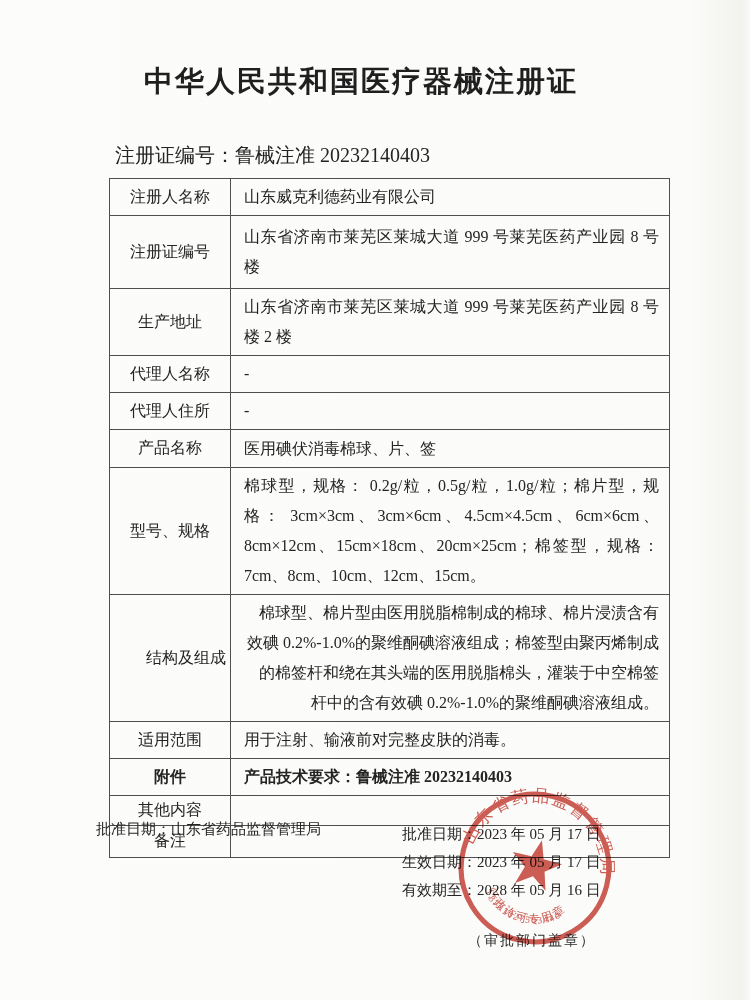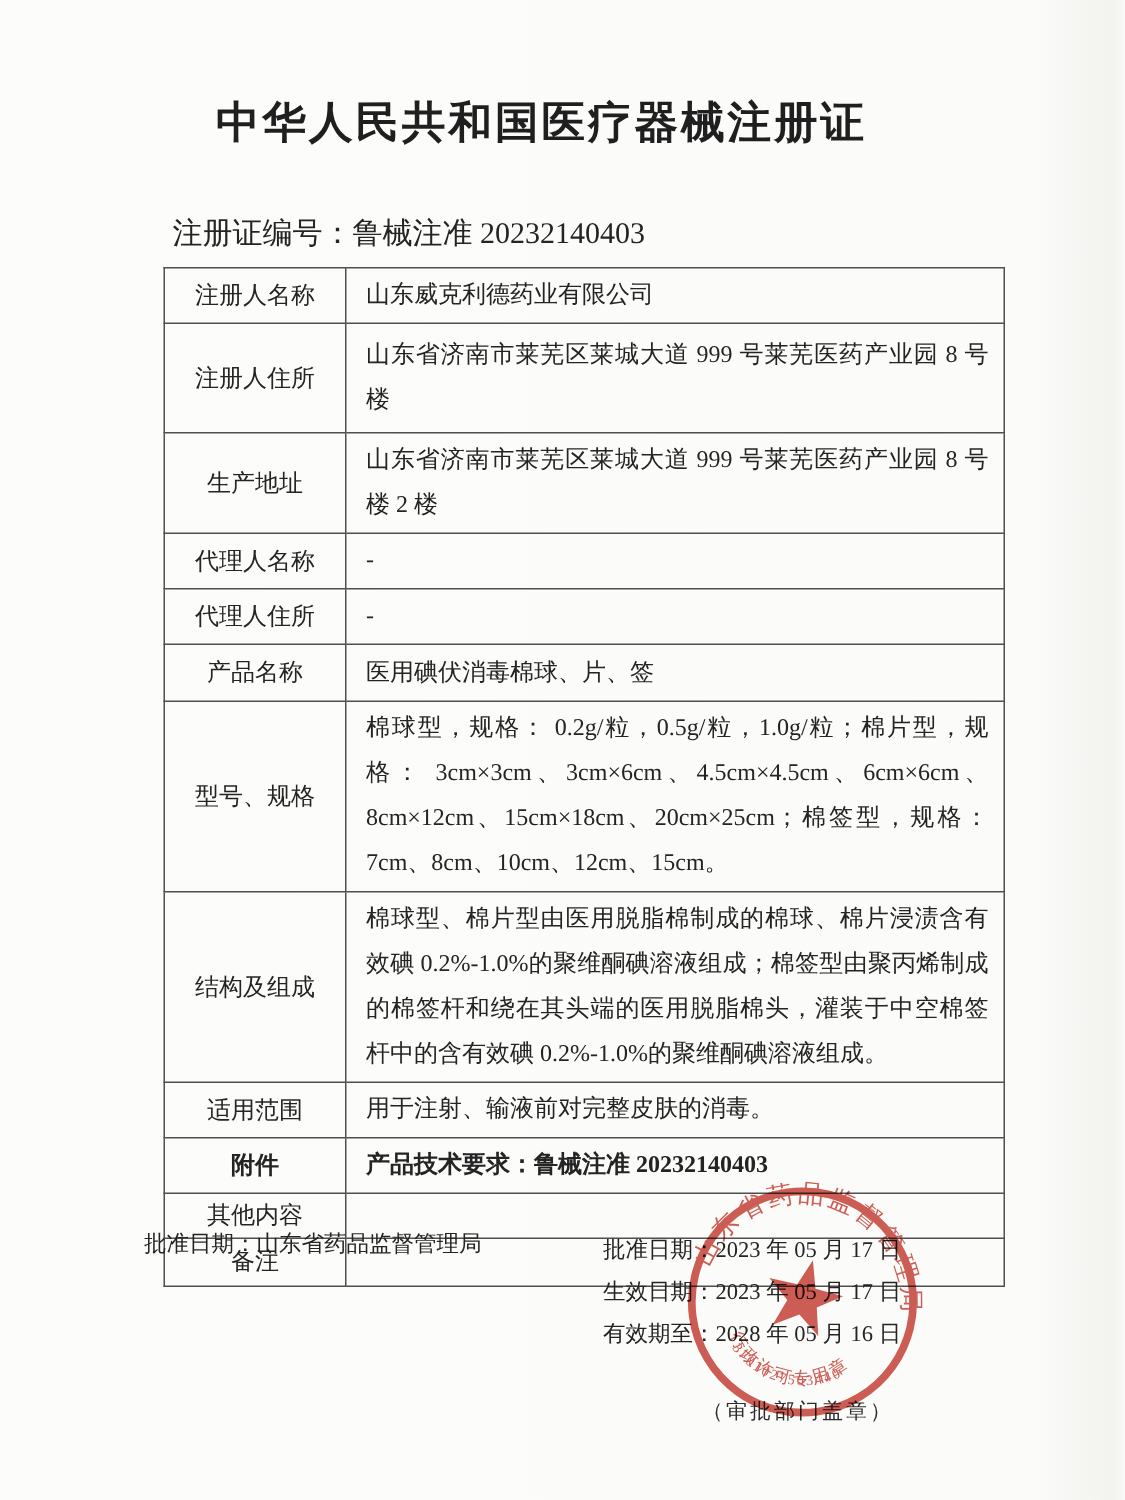--- a/index.html
+++ b/index.html
@@ -49,21 +49,21 @@
     text-align:justify;
     color:#242424;
   }
   tr.r1  td { height:30px; }
   tr.r2  td { height:73px; }
   tr.r3  td { height:61px; }
   tr.r4  td { height:31px; }
   tr.r5  td { height:27px; }
   tr.r6  td { height:38px; }
   tr.r7  td { height:127px; }
-  tr.r8  td { height:127px; }
+  tr.r8  td { height:127px;text-align:right; }
   tr.r9  td { height:28px; }
   tr.r10 td { height:30px;font-weight:bold; }
   tr.r11 td { height:30px; }
   tr.r12 td { height:32px; }
   .footer-left {
     position:absolute; top:820px; left:96px;
     font-size:15px; color:#242424;
   }
   .footer-right {
     position:absolute; top:820px; left:402px;
@@ -95,21 +95,21 @@
     <span>注册证编号：</span><span>鲁械注准 20232140403</span>
   </div>
 
   <table class="cert-table">
     <tbody>
       <tr class="r1">
         <td class="lbl">注册人名称</td>
         <td class="val">山东威克利德药业有限公司</td>
       </tr>
       <tr class="r2">
-        <td class="lbl">注册人住所</td>
+        <td class="lbl">注册证编号</td>
         <td class="val">山东省济南市莱芜区莱城大道 999 号莱芜医药产业园 8 号楼</td>
       </tr>
       <tr class="r3">
         <td class="lbl">生产地址</td>
         <td class="val">山东省济南市莱芜区莱城大道 999 号莱芜医药产业园 8 号楼 2 楼</td>
       </tr>
       <tr class="r4">
         <td class="lbl">代理人名称</td>
         <td class="val">-</td>
       </tr>

